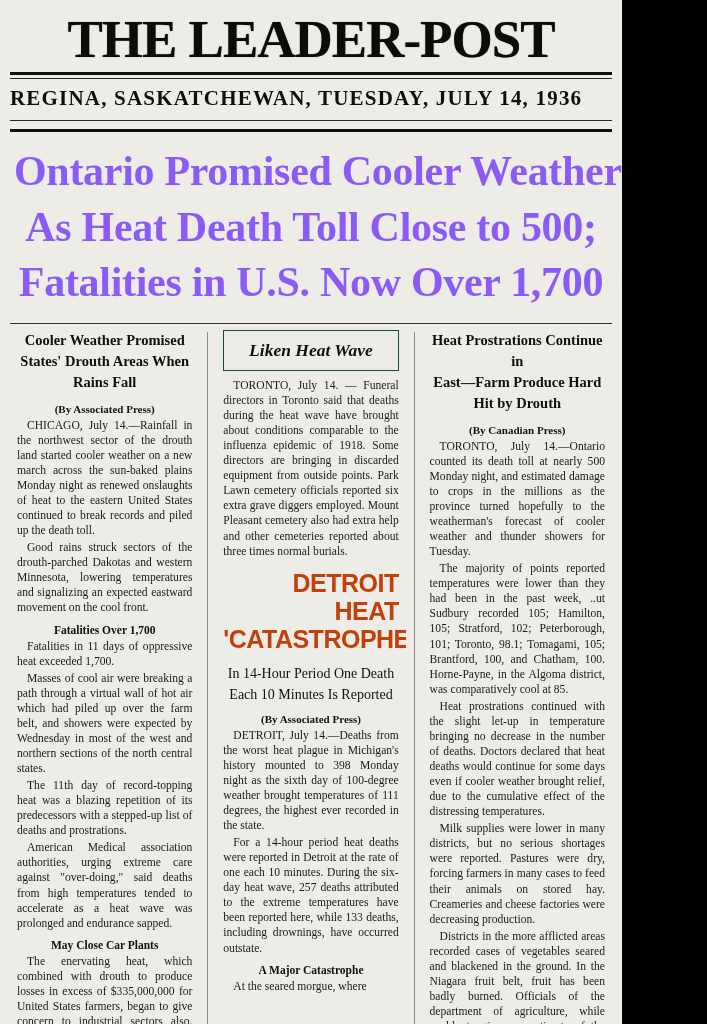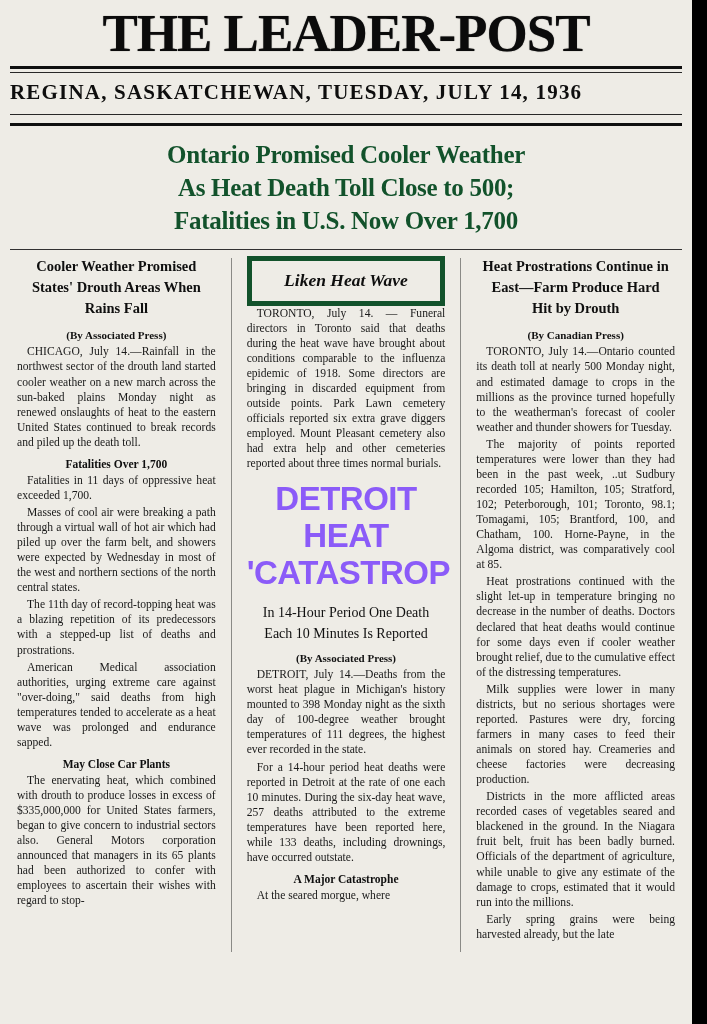--- a/index.html
+++ b/index.html
@@ -8,25 +8,25 @@
     background: #000;
   }
   body {
     width: 707px;
     height: 1024px;
     overflow: hidden;
     font-family: "Liberation Serif", serif;
   }
   .page {
     position: relative;
-    width: 692px;
+    width: 622px;
     height: 1024px;
     background: #eceae4;
     box-sizing: border-box;
-    padding: 4px 10px 0 10px;
+    padding: 10px 10px 0 10px;
     filter: contrast(1.02);
   }
   
   .masthead {
     text-align: center;
     padding-top: 4px;
   }
   .masthead-title {
     font-family: "Liberation Serif", serif;
     font-weight: bold;
@@ -52,22 +52,22 @@
     font-size: 21px;
     letter-spacing: 1.2px;
     padding: 7px 0 6px 0;
     color: #101010;
   }
   
   .headline {
     text-align: center;
     font-family: "Liberation Serif", serif;
     font-weight: bold;
-    color: #14532d;
-    font-size: 25px;
+    color: #8b5cf6;
+    font-size: 42px;
     line-height: 1.32;
     padding: 12px 4px 12px 4px;
     letter-spacing: -0.3px;
   }
   .headline div { white-space: nowrap; }
   
   .columns {
     display: flex;
     gap: 8px;
     border-top: 1px solid #333;
@@ -115,40 +115,41 @@
     font-size: 11.6px;
     line-height: 1.30;
     text-align: justify;
     margin: 0 0 2px 0;
     color: #1b1b1b;
     text-indent: 10px;
     hyphens: auto;
   }
   
   .boxed {
-    border: 5px solid #14532d;
+    border: 1px solid #14532d;
     padding: 6px 8px 7px 8px;
+    margin-bottom: 7px;
   }
   .boxed-title {
     text-align: center;
     font-family: "Liberation Serif", serif;
     font-style: italic;
     font-weight: bold;
     font-size: 17.5px;
     line-height: 1.5;
     color: #111;
   }
   .bigdeck {
-    text-align: center;
+    text-align: right;
     font-family: "Liberation Sans", sans-serif;
     font-weight: bold;
-    font-size: 33px;
+    font-size: 25px;
     line-height: 1.12;
     letter-spacing: -0.5px;
-    color: #8b5cf6;
+    color: #c2410c;
     padding: 8px 0 6px 0;
   }
   .deck2 {
     text-align: center;
     font-family: "Liberation Serif", serif;
     font-weight: normal;
     font-size: 14px;
     line-height: 1.5;
     color: #111;
     padding: 4px 0 6px 0;
@@ -177,20 +178,21 @@
   <div class="columns">
 
     <div class="col">
       <div class="subhead">
         <div>Cooler Weather  Promised</div>
         <div>States' Drouth Areas When</div>
         <div>Rains Fall</div>
       </div>
       <div class="byline">(By Associated Press)</div>
       <p class="body">CHICAGO, July 14.—Rainfall in the northwest sector of the drouth land started cooler weather on a new march across the sun-baked plains Monday night as renewed onslaughts of heat to the eastern United States continued to break records and piled up the death toll.</p>
+      <p class="body">Good rains struck sectors of the drouth-parched Dakotas and western Minnesota, lowering temperatures and signalizing an expected eastward movement on the cool front.</p>
       <div class="smallhead">Fatalities Over 1,700</div>
       <p class="body">Fatalities in 11 days of oppressive heat exceeded 1,700.</p>
       <p class="body">Masses of cool air were breaking a path through a virtual wall of hot air which had piled up over the farm belt, and showers were expected by Wednesday in most of the west and northern sections of the north central states.</p>
       <p class="body">The 11th day of record-topping heat was a blazing repetition of its predecessors with a stepped-up list of deaths and prostrations.</p>
       <p class="body">American Medical association authorities, urging extreme care against "over-doing," said deaths from high temperatures tended to accelerate as a heat wave was prolonged and endurance sapped.</p>
       <div class="smallhead">May Close Car Plants</div>
       <p class="body">The enervating heat, which combined with drouth to produce losses in excess of $335,000,000 for United States farmers, began to give concern to industrial sectors also. General Motors corporation announced that managers in its 65 plants had been authorized to confer with employees to ascertain their wishes with regard to stop-</p>
     </div>
 
     <div class="col-divider"></div>

